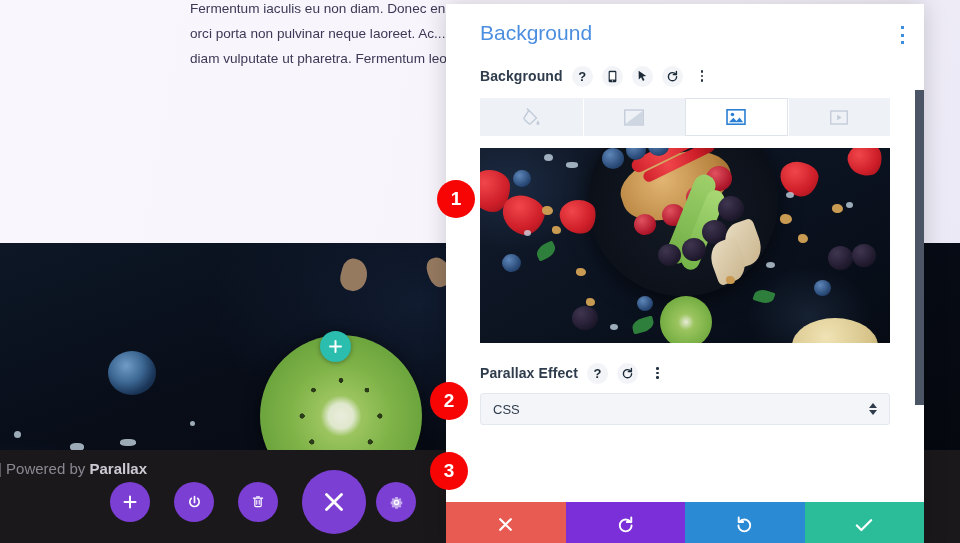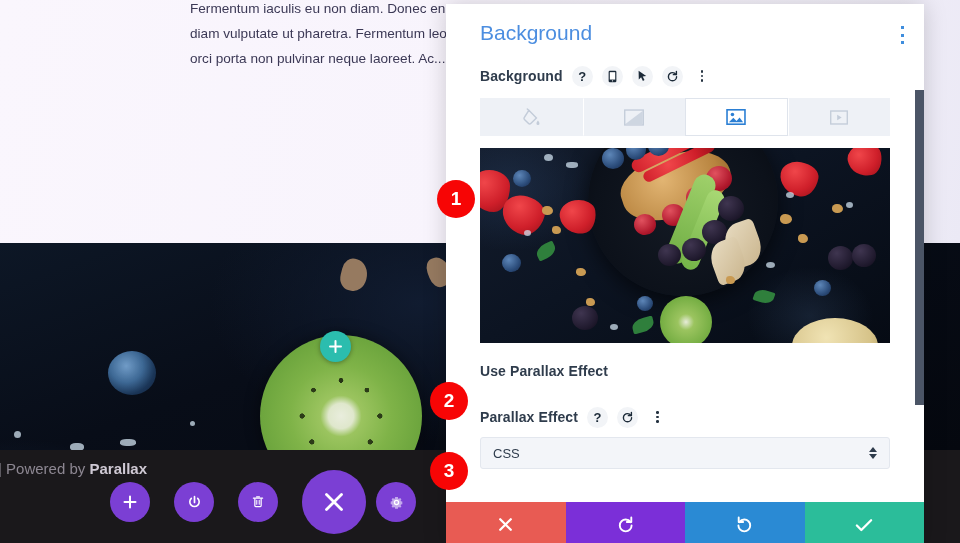--- a/index.html
+++ b/index.html
@@ -254,22 +254,22 @@
   <div class="page-bg"></div>
 
   <div class="page-text-area">
     <div class="col-a">
       <div class="page-line">s et. Egestas</div>
       <div class="page-line">nt tristique</div>
       <div class="page-line">egestas sed</div>
     </div>
     <div class="col-b">
       <div class="page-line">Fermentum iaculis eu non diam. Donec eni</div>
+      <div class="page-line">orci porta non pulvinar neque laoreet. Ac...</div>
       <div class="page-line">diam vulputate ut pharetra. Fermentum leo</div>
-      <div class="page-line">orci porta non pulvinar neque laoreet. Ac...</div>
     </div>
   </div>
 
   <div class="hero-photo">
     <div class="vignette"></div>
     <div class="blueberry"></div>
     <div class="kiwi"></div>
     <div class="crumb c1"></div>
     <div class="crumb c2"></div>
     <div class="speck" style="left:14px;top:188px;width:7px;height:7px;"></div>
@@ -463,25 +463,20 @@
 
         <div class="speck" style="left:64px;top:6px;width:9px;height:7px;"></div>
         <div class="speck" style="left:86px;top:14px;width:12px;height:6px;border-radius:40%;"></div>
         <div class="speck" style="left:44px;top:82px;width:7px;height:6px;"></div>
         <div class="speck" style="left:306px;top:44px;width:8px;height:6px;"></div>
         <div class="speck" style="left:366px;top:54px;width:7px;height:6px;"></div>
         <div class="speck" style="left:286px;top:114px;width:9px;height:6px;"></div>
         <div class="speck" style="left:130px;top:176px;width:8px;height:6px;"></div>
       </div>
 
-      <div class="field-group" style="margin-top:12px;">
-        <div class="field-label-row">
-          <span class="field-label">Use Parallax Effect</span>
-        </div>
-      </div>
 
       <div class="field-group" style="margin-top:14px;">
         <div class="field-label-row">
           <span class="field-label">Parallax Effect</span>
           <span class="mini-icon">
               <span class="q">?</span>
             </span>
           <span class="mini-icon">
             <svg width="13" height="13" viewBox="0 0 14 14">
               <path d="M11.4 7.2A4.4 4.4 0 1 1 7 2.8c1.5 0 2.9.8 3.7 2" stroke="#1c2a38" stroke-width="1.5" fill="none" stroke-linecap="round"></path>

